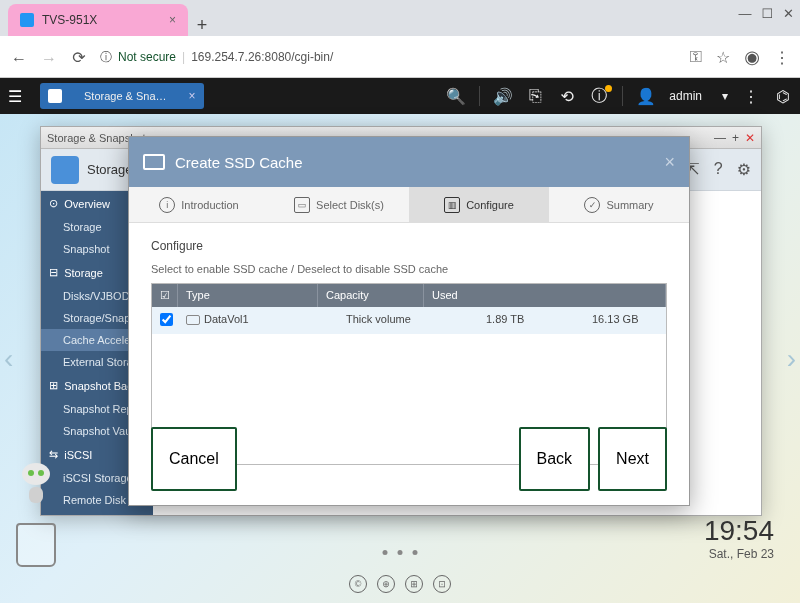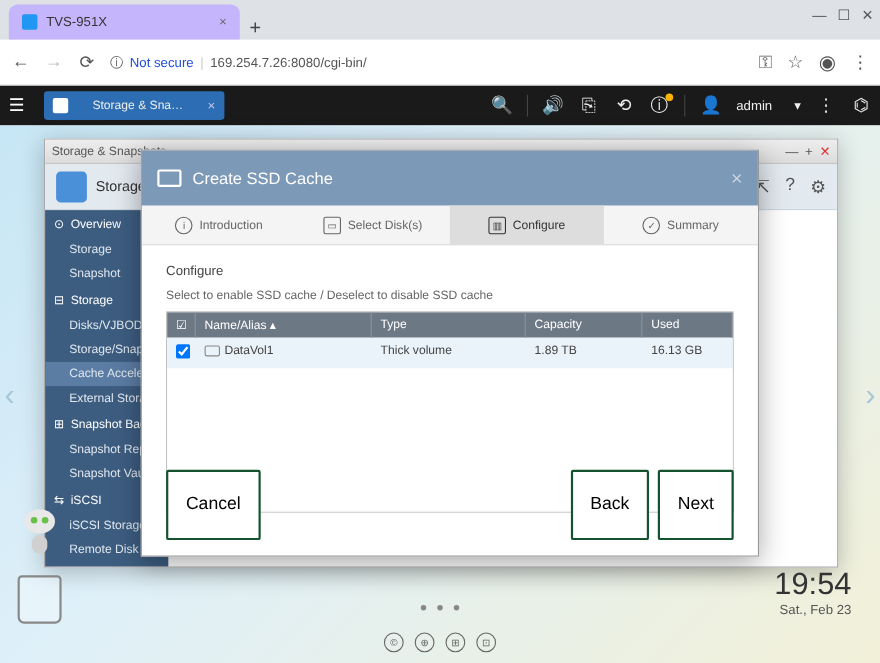--- a/index.html
+++ b/index.html
@@ -1,26 +1,26 @@
 <!DOCTYPE html>
 <html><head>
 <meta charset="utf-8">
 <style>
 *{margin:0;padding:0;box-sizing:border-box;font-family:-apple-system,BlinkMacSystemFont,"Segoe UI",Arial,sans-serif}
 body{width:800px;height:603px;overflow:hidden;background:#f0f0f0}
 .browser-chrome{height:78px;background:#fff;border-bottom:1px solid #ccc}
 .tab-bar{height:36px;background:#dee1e6;display:flex;align-items:flex-end}
-.tab{height:32px;background:#c4b5fd;border-radius:8px 8px 0 0;padding:12px 12px;display:flex;align-items:center;gap:8px;margin-left:8px;width:210px;font-size:12px;color:#333}
+.tab{height:32px;background:#f9a8d4;border-radius:8px 8px 0 0;padding:12px 12px;display:flex;align-items:center;gap:8px;margin-left:8px;width:180px;font-size:12px;color:#333}
 .tab .favicon{width:14px;height:14px;background:#2196f3;border-radius:2px}
 .tab .close{margin-left:auto;color:#666;cursor:pointer}
 .newtab{width:28px;text-align:center;color:#444;font-size:18px}
 .addr-bar{height:42px;display:flex;align-items:center;padding:0 10px;gap:12px}
 .nav-ico{width:18px;height:18px;color:#555;cursor:pointer;display:flex;align-items:center;justify-content:center}
 .url{font-size:12px;color:#555;display:flex;align-items:center;gap:6px}
-.url .sec{color:#1d4ed8}
+.url .sec{color:#14532d}
 .addr-right{margin-left:auto;display:flex;align-items:center;gap:14px;color:#555}
 .win-controls{position:absolute;top:6px;right:6px;display:flex;gap:10px;font-size:13px;color:#555}
 .win-controls span{cursor:pointer}
 
 .qts-bar{height:36px;background:#1a1a1a;display:flex;align-items:center;padding:0 8px;gap:8px;color:#eee}
 .burger{width:24px;color:#fff;cursor:pointer;font-size:16px}
 .task-tab{background:#2d6db3;height:26px;padding:0 8px;border-radius:3px;font-size:11px;display:flex;align-items:center;gap:22px}
 .task-tab .tx{margin-left:auto;color:#cce;cursor:pointer;font-size:12px}
 .qts-right{margin-left:auto;display:flex;align-items:center;gap:14px}
 .qicon{width:18px;height:18px;color:#eee;cursor:pointer;display:flex;align-items:center;justify-content:center}
@@ -218,21 +218,20 @@
           <span class="sico">✓</span>
           <span>Summary</span>
         </div>
     </div>
     <div class="modal-body">
       <div class="sect">Configure</div>
       <div class="hint">Select to enable SSD cache / Deselect to disable SSD cache</div>
       <div class="tbl">
         <div class="tbl-hd">
           <div class="col-ck">☑</div>
-          <div class="col-name"><span>Name/Alias</span> <span>▴</span></div>
           <div class="col-type">Type</div>
           <div class="col-cap">Capacity</div>
           <div class="col-used">Used</div>
         </div>
         <div class="tbl-row">
           <div class="col-ck"><input type="checkbox" checked="" style=""></div>
           <div class="col-name"><span class="disk-ico"></span><span>DataVol1</span></div>
           <div class="col-type">Thick volume</div>
           <div class="col-cap">1.89 TB</div>
           <div class="col-used">16.13 GB</div>

